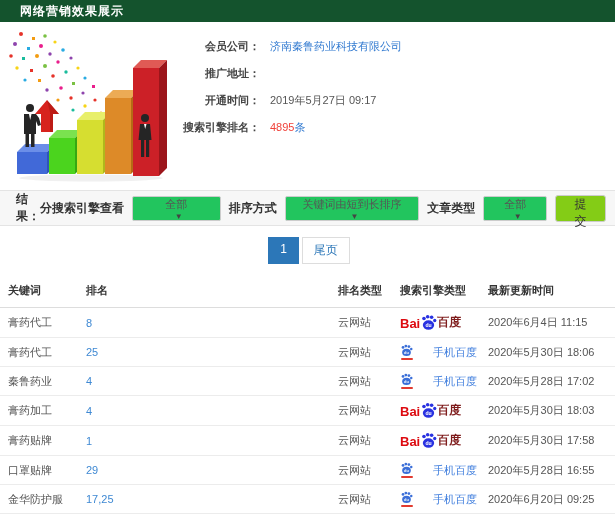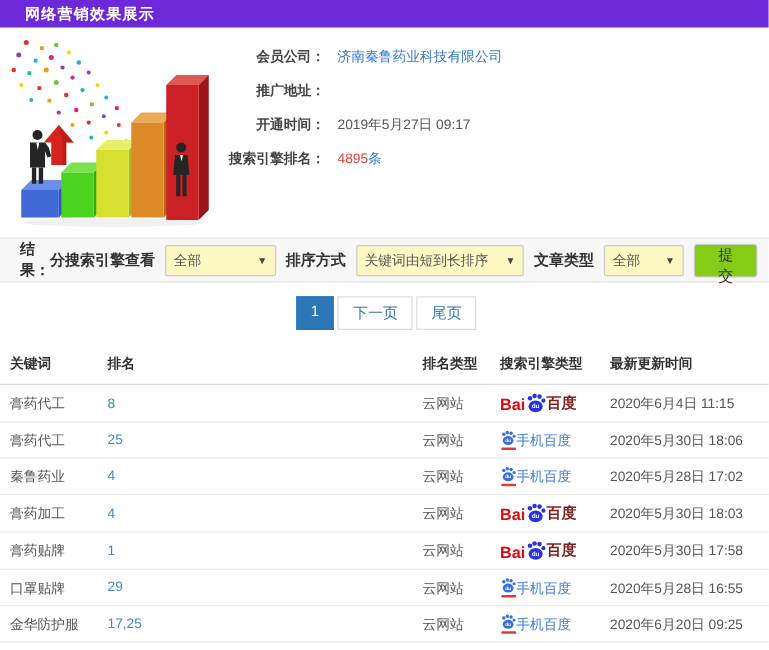--- a/index.html
+++ b/index.html
@@ -1,20 +1,20 @@
 <!DOCTYPE html>
 <html><head>
 <meta charset="utf-8">
 <style>
   * { margin:0; padding:0; box-sizing:border-box; }
   html,body { width:615px; height:520px; overflow:hidden; background:#fff;
     font-family:"Liberation Sans","DejaVu Sans",sans-serif; color:#333; }
 
   
-  .topbar { height:22px; background:#6d28d9; display:flex; align-items:center; padding-left:20px; }
+  .topbar { height:22px; background:#14532d; display:flex; align-items:center; padding-left:20px; }
   .topbar .title { color:#fff; font-size:12px; font-weight:bold; letter-spacing:1px; }
 
   
   .main-info { display:flex; height:168px; }
   .illustration { width:172px; height:158px; flex:none; margin:6px 0 0 2px; }
   .info-fields { padding-top:16px; }
   .info-row { display:flex; margin-bottom:10px; font-size:11px; line-height:17px; }
   .info-label { width:86px; text-align:right; color:#444; font-weight:bold; flex:none; }
   .info-value { margin-left:10px; }
   .info-value .val { text-decoration:none; }
@@ -22,44 +22,44 @@
   .t-text { color:#555; }
   .t-highlight { color:#f0413a; }
   .suffix { color:#3079d0; }
 
   
   .filter-bar { height:36px; background:#f7f7f7; border-top:1px solid #e4e4e4;
     border-bottom:1px solid #e4e4e4; display:flex; align-items:center; padding:0 16px; font-size:12px; }
   .section-label { font-weight:bold; color:#333; }
   .filter-controls { margin-left:auto; display:flex; align-items:center; gap:8px; }
   .f-label { font-weight:bold; color:#333; white-space:nowrap; }
-  .select { height:25px; border:1px solid #ccc; background:#fef9c3; border-radius:2px;
+  .select { height:25px; border:1px solid #ccc; background:#22c55e; border-radius:2px;
     display:flex; align-items:center; justify-content:space-between; padding:0 6px;
-    font-size:11px; color:#555; cursor:pointer; white-space:nowrap; }
+    font-size:11px; color:#555; cursor:pointer; white-space:nowrap;flex-direction:column; }
   .sel-engine { width:92px; } .sel-sort { width:140px;align-items:center; } .sel-article { width:66px; }
   .caret { font-size:8px; color:#444; margin-left:5px; }
   .submit-btn { height:27px; padding:0 13px; border:1px solid #ccc; background:#84cc16;
     border-radius:3px; font-size:12px; color:#333; cursor:pointer; }
 
   
   .pagination { display:flex; justify-content:center; margin:11px 0 10px; }
   .page-btn { border:1px solid #ddd; background:#fff; color:#2c77b8; font-size:12px;
     padding:4px 11px; margin-left:3px; text-decoration:none; cursor:pointer; }
   .page-btn.active { background:#2c77b8; border-color:#2c77b8; color:#fff; }
 
   
   table { width:100%; border-collapse:collapse; font-size:11px; table-layout:fixed; }
   th { font-weight:bold; color:#333; text-align:left; padding:9px 8px; border-bottom:1px solid #ddd; white-space:nowrap; }
   td { padding:6px 8px; border-bottom:1px solid #ececec; color:#555; white-space:nowrap; overflow:hidden; }
   .td-rank { color:#3f89d3; }
   .td-date { color:#555; }
   .logo-pc { display:inline-flex; align-items:flex-end; font-weight:bold; }
   .logo-pc .bai { color:#dd0a10; font-size:13px; }
   .logo-pc .du { color:#7f1d1d; font-size:12px; }
-  .logo-mobile { display:inline-flex; align-items:center; gap:0; }
+  .logo-mobile { display:inline-flex; align-items:center; gap:20px; }
   .paw-wrap { display:inline-flex; flex-direction:column; align-items:center; }
   .red-bar { width:12px; height:2px; background:#e23b30; margin-top:1px; border-radius:1px; }
   .m-label { color:#3e7ddd; font-size:11px; }
 </style>
 </head>
 <body>
 
 <div class="topbar">
   <span class="title">网络营销效果展示</span>
 </div>
@@ -188,21 +188,20 @@
     <div class="select sel-article">
       <span>全部</span>
       <span class="caret">▼</span>
     </div>
     <button class="submit-btn">提交</button>
   </div>
 </div>
 
 <div class="pagination" id="pagination">
     <a class="page-btn active">1</a>
-    <a class="page-btn">下一页</a>
     <a class="page-btn">尾页</a>
   </div>
 
 <table>
   <colgroup>
       <col style="width:78px">
       <col style="width:252px">
       <col style="width:62px">
       <col style="width:88px">
       <col>

